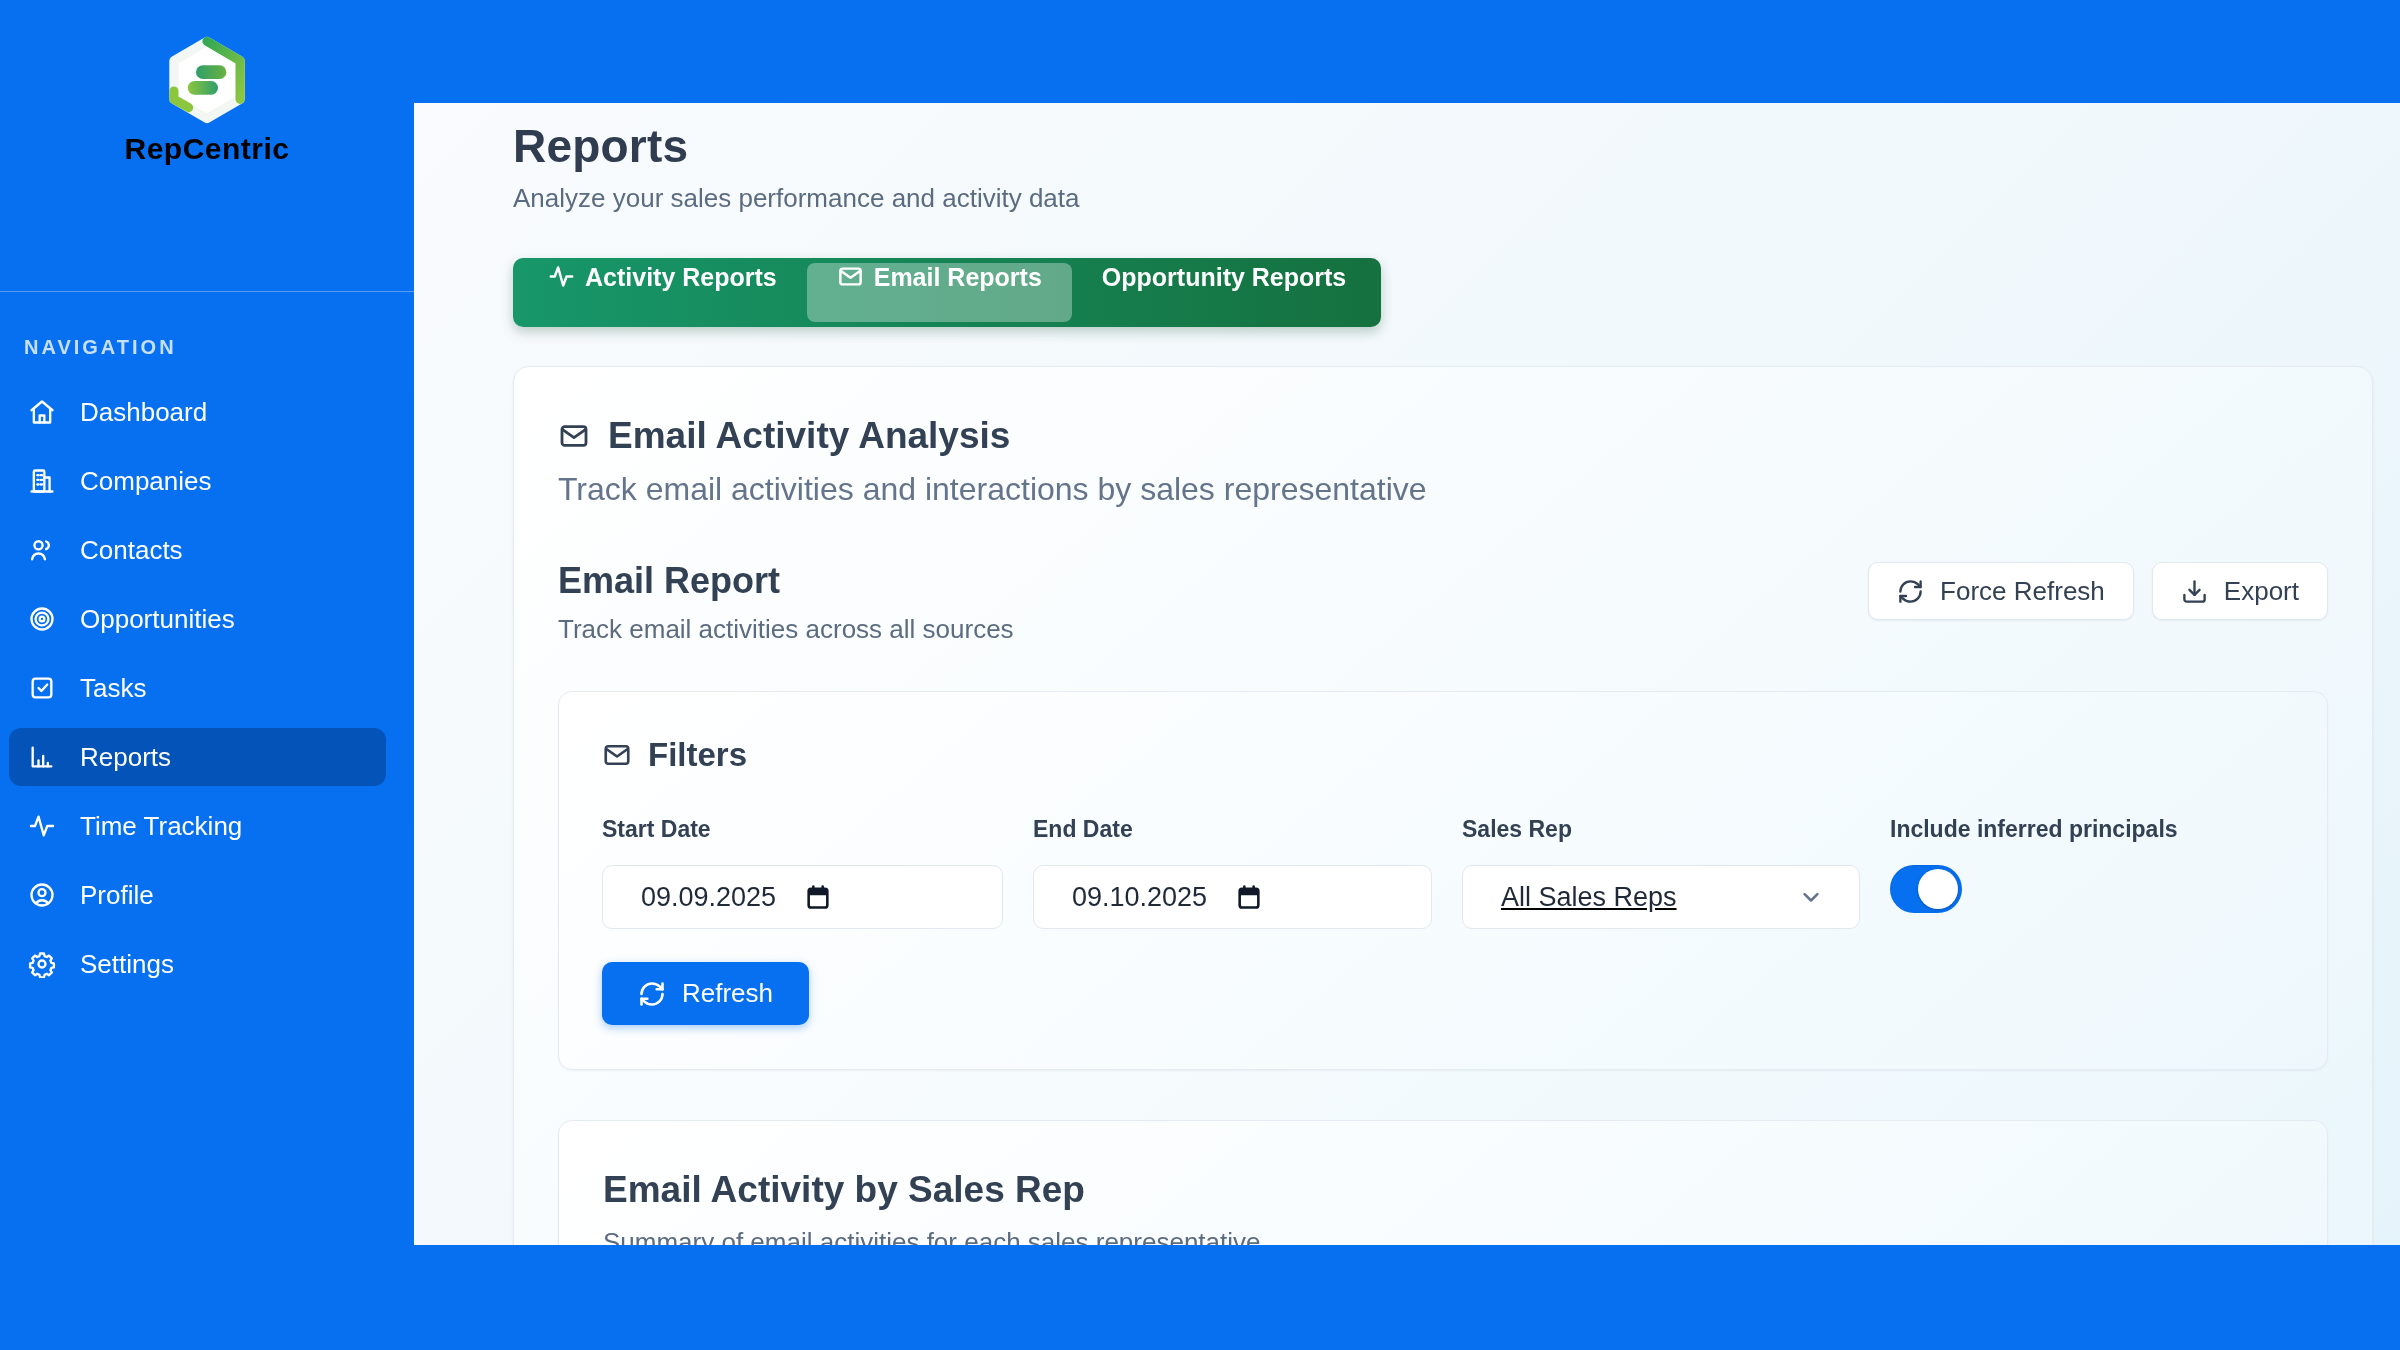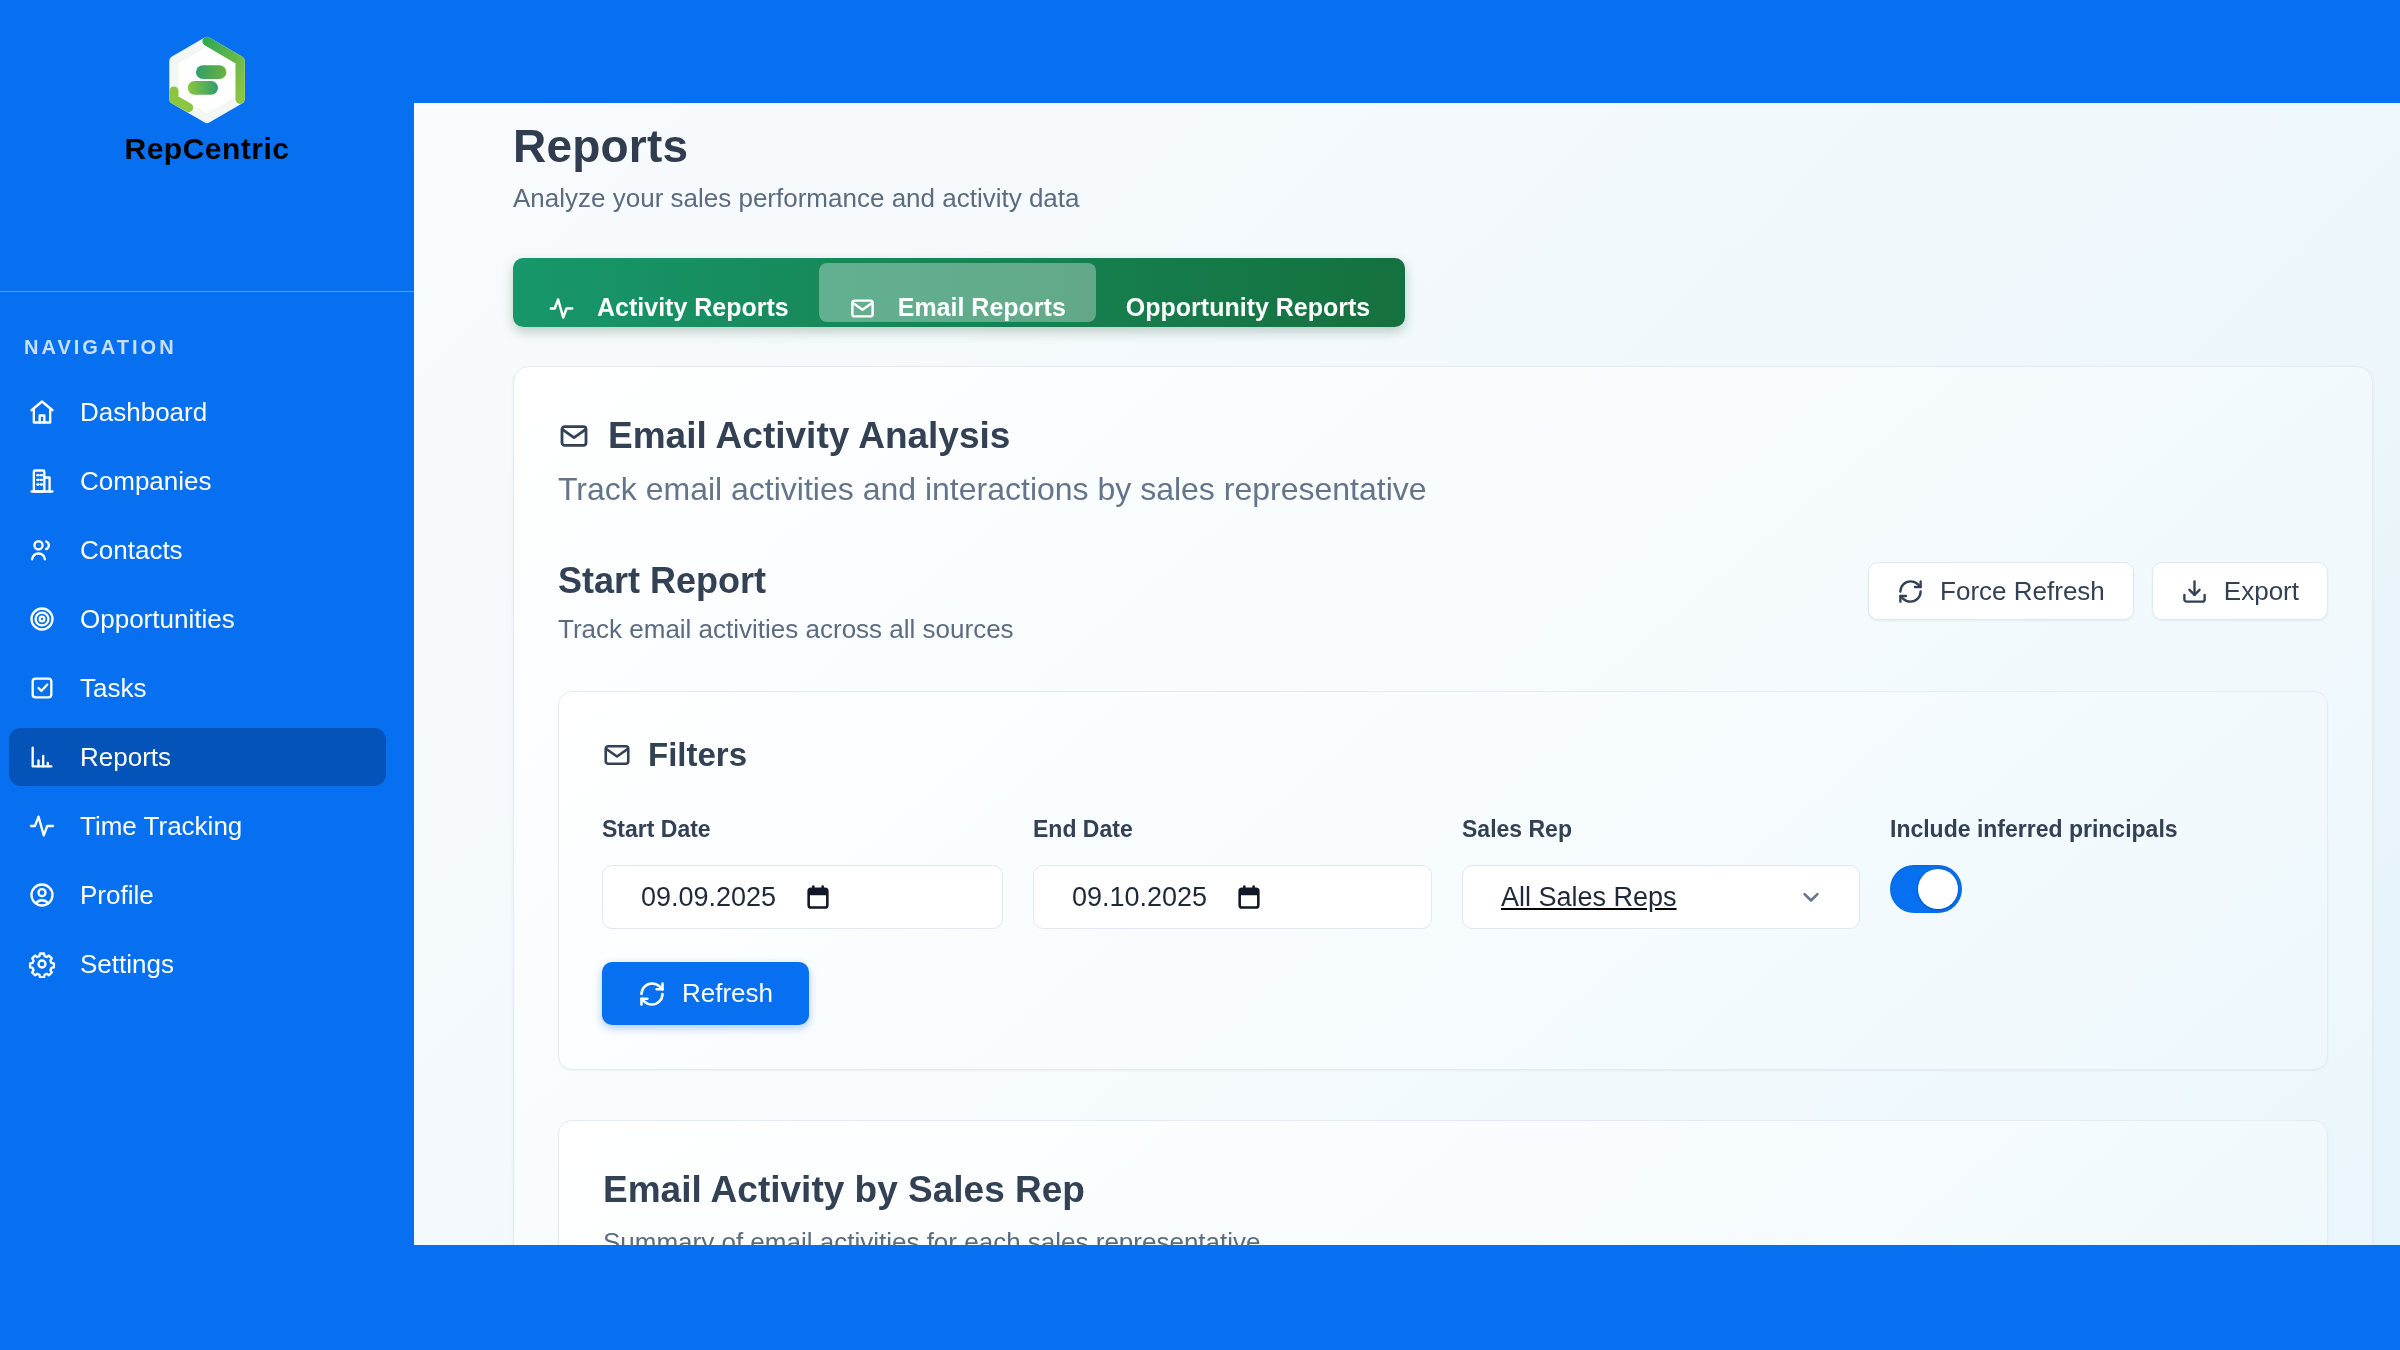--- a/index.html
+++ b/index.html
@@ -22,21 +22,21 @@
   .content { position:absolute; left:414px; top:103px; right:0; bottom:105px; overflow:hidden;
              background:linear-gradient(135deg,#f9fbfd 0%,#f0f8fc 55%,#e5f3fa 100%);
              padding:16px 27px 0 99px; }
   .page-title { font-size:46px; font-weight:800; color:#303c50; letter-spacing:0.2px; }
   .page-subtitle { margin-top:10px; font-size:26px; color:#5b6b80; }
 
   
   .tabbar { display:inline-flex; align-items:center; margin-top:44px; padding:5px; border-radius:10px;
             background:linear-gradient(90deg,#17976a 0%,#15713f 100%);
             box-shadow:0 5px 12px rgba(15,70,40,0.25); }
-  .tab { display:flex; align-items:flex-end; gap:22px; height:59px; padding:0 30px; border-radius:8px;
+  .tab { display:flex; align-items:flex-start; gap:10px; height:59px; padding:0 30px; border-radius:8px;
          color:#fff; font-size:25px; font-weight:600; cursor:pointer; white-space:nowrap; }
   .tab.active { background:rgba(255,255,255,0.33); }
   .tab svg { width:27px; height:27px; stroke:#fff; fill:none; stroke-width:2.2; stroke-linecap:round; stroke-linejoin:round; }
 
   
   .panel { margin-top:39px; width:1860px; min-height:1040px; border:1px solid #e4ebf2; border-radius:16px;
            background:linear-gradient(140deg,#ffffff 0%,#f6fbfd 45%,#e9f6fc 100%);
            box-shadow:0 1px 3px rgba(15,23,42,0.06); padding:48px 44px 60px 44px; }
   .panel-head { display:flex; align-items:center; gap:18px; }
   .panel-head svg { width:32px; height:32px; stroke:#334155; fill:none; stroke-width:2.1; stroke-linecap:round; stroke-linejoin:round; }
@@ -239,21 +239,21 @@
               <rect x="3" y="5" width="18" height="14" rx="2"></rect>
               <path d="M3.5 7.2l8.5 6 8.5-6"></path>
             </svg>
           </span>
         <span class="panel-title">Email Activity Analysis</span>
       </div>
       <p class="panel-sub">Track email activities and interactions by sales representative</p>
 
       <div class="report-row">
         <div>
-          <div class="report-title">Start Report</div>
+          <div class="report-title">Email Report</div>
           <div class="report-sub">Track email activities across all sources</div>
         </div>
         <div class="btn-group">
           <button class="btn-light">
             <span class="i-refresh" style="display: flex;">
                 <svg viewBox="0 0 24 24">
                   <path d="M3 12a9 9 0 0 1 9-9 9.75 9.75 0 0 1 6.74 2.74L21 8"></path>
                   <path d="M21 3v5h-5"></path>
                   <path d="M21 12a9 9 0 0 1-9 9 9.75 9.75 0 0 1-6.74-2.74L3 16"></path>
                   <path d="M3 21v-5h5"></path>

